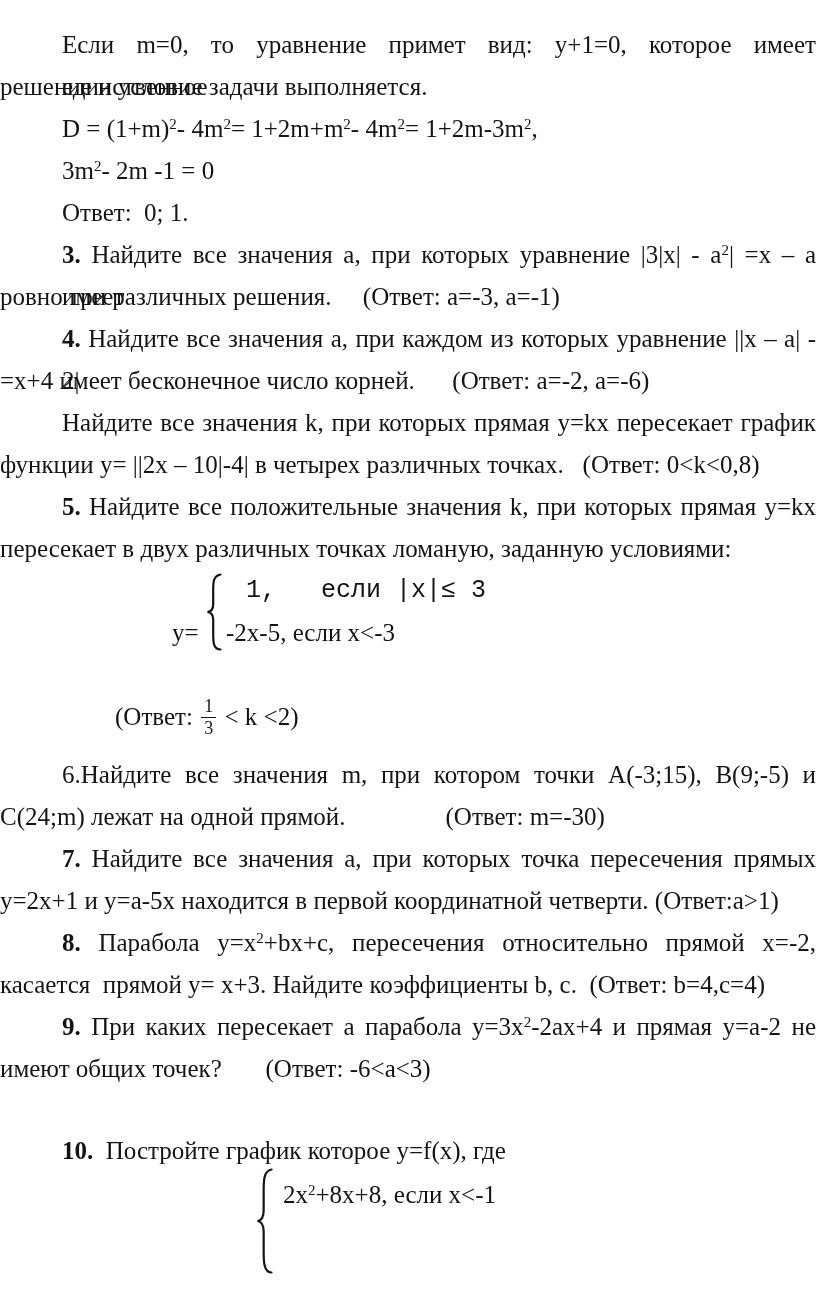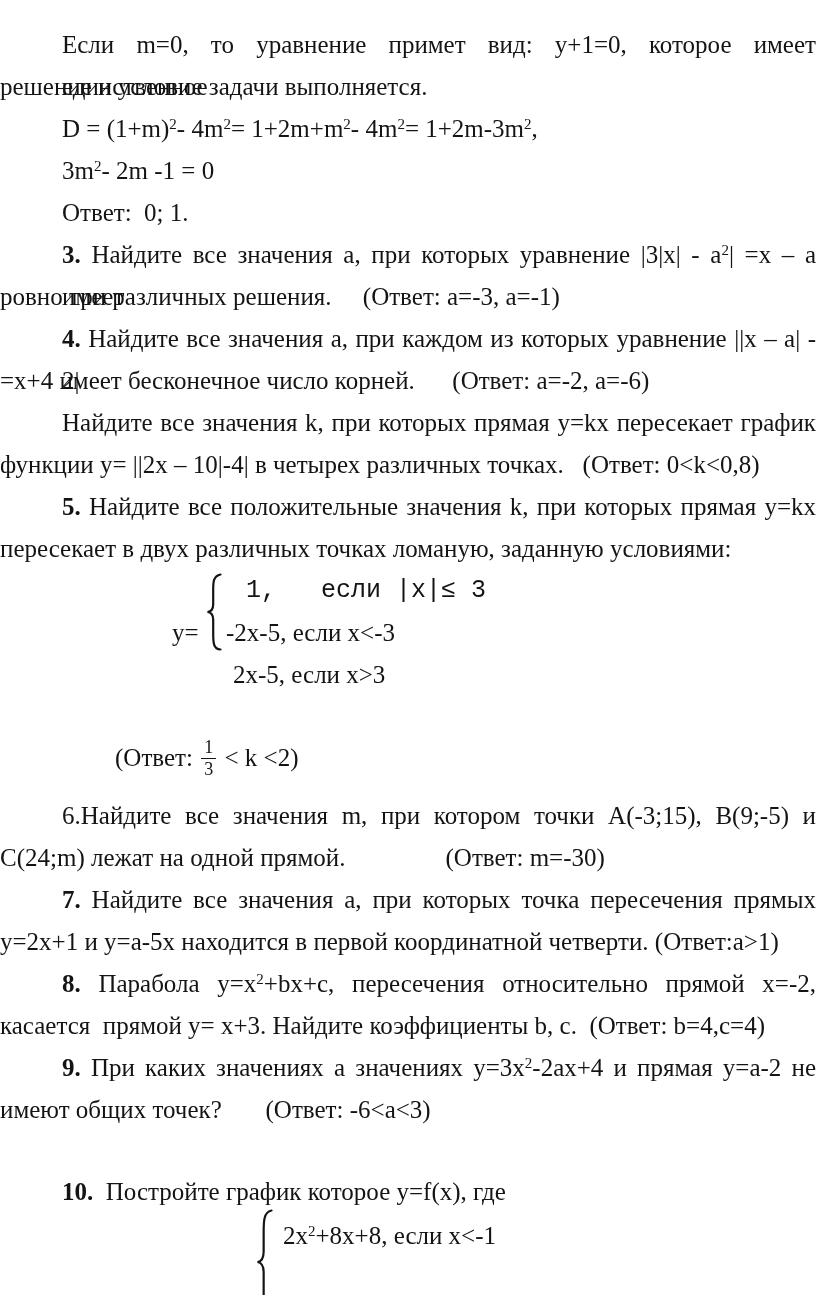--- a/index.html
+++ b/index.html
@@ -21,21 +21,21 @@
   .b{font-weight:bold;}
   sup{font-size:60%;line-height:0;position:relative;top:-0.55em;vertical-align:baseline;}
   
   .pw-group{position:relative;height:126px;}
   .pw-label{position:absolute;left:172px;top:42px;height:42px;white-space:pre;}
   .pw-brace{position:absolute;left:206px;top:3px;}
   .case1{padding-left:246px;font-family:Liberation Mono, monospace;}
   .case2{padding-left:218px;margin-left:8px;}
   .case3{padding-left:233px;}
   
-  .frac-ln{height:42px;white-space:pre;padding-left:115px;margin-bottom:16px;margin-top:41px;}
+  .frac-ln{height:42px;white-space:pre;padding-left:115px;margin-bottom:16px;}
   .frac{display:inline-block;vertical-align:middle;text-align:center;
         font-size:18px;line-height:21px;padding:0 2px;transform:translateY(-2px);}
   .frac .num{display:block;border-bottom:1.6px solid currentColor;padding:0 3px;}
   .frac .den{display:block;}
   
   .sp40{height:40px;}
   .pw10-group{position:relative;height:99px;box-sizing:border-box;padding-top:2px;}
   .pw10-brace{position:absolute;left:256px;top:-4px;}
   .case10{padding-left:283px;}
   svg.brace path{stroke:#141414;fill:none;stroke-width:2.2;stroke-linecap:round;}
@@ -58,30 +58,29 @@
       <div class="ln "><span>функции y= ||2x – 10|-4| в четырех различных точках.   (Ответ: 0&lt;k&lt;0,8)</span></div>
       <div class="ln indent justify"><span class="b">5.</span><span> Найдите все положительные значения k, при которых прямая y=kx</span></div>
       <div class="ln "><span>пересекает в двух различных точках ломаную, заданную условиями:</span></div>
       <div class="pw-group">
         <span class="pw-label">y=</span>
         <svg width="16" height="78" class="brace pw-brace">
           <path d="M 14.5,1.5 C 7.2,3 7.2,9.36 7.2,17.16 L 7.2,31.200000000000003 C 7.2,36.66 5.28,38.61 1.5,39 C 5.28,39.39 7.2,41.34 7.2,46.8 L 7.2,60.84 C 7.2,68.64 7.2,76.5 14.5,76.5"></path>
         </svg>
         <div class="ln case1"><span>1,   если |x|≤ 3</span></div>
         <div class="ln case2"><span>-2x-5, если x&lt;-3</span></div>
-        <div class="ln case3"><span>2x-5, если x&gt;3</span></div>
       </div>
       <div class="frac-ln"><span>(Ответ: </span><span class="frac"><span class="num">1</span><span class="den">3</span></span><span> &lt; k &lt;2)</span></div>
       <div class="ln indent justify"><span>6.Найдите все значения m, при котором точки  А(-3;15), В(9;-5) и</span></div>
       <div class="ln "><span>С(24;m) лежат на одной прямой.                (Ответ: m=-30)</span></div>
       <div class="ln indent justify"><span class="b">7.</span><span>  Найдите все значения a, при которых точка пересечения прямых</span></div>
       <div class="ln "><span>y=2x+1 и y=a-5x находится в первой координатной четверти. (Ответ:a&gt;1)</span></div>
       <div class="ln indent justify"><span class="b">8.</span><span>  Парабола y=x</span><sup>2</sup><span>+bx+c, пересечения относительно прямой x=-2,</span></div>
       <div class="ln "><span>касается  прямой y= x+3. Найдите коэффициенты b, c.  (Ответ: b=4,c=4)</span></div>
-      <div class="ln indent justify"><span class="b">9.</span><span>  При каких значениях a значениях y=3x</span><sup>2</sup><span>-2ax+4 и прямая y=a-2 не</span></div>
+      <div class="ln indent justify"><span class="b">9.</span><span>  При каких пересекает a парабола y=3x</span><sup>2</sup><span>-2ax+4 и прямая y=a-2 не</span></div>
       <div class="ln "><span>имеют общих точек?       (Ответ: -6&lt;a&lt;3)</span></div>
       <div class="sp40"></div>
       <div class="ln indent"><span class="b">10.</span><span>  Постройте график которое y=f(x), где</span></div>
       <div class="pw10-group">
         <svg width="17" height="106" class="brace pw10-brace">
           <path d="M 15.5,1.5 C 7.65,3 7.65,12.719999999999999 7.65,23.32 L 7.65,42.400000000000006 C 7.65,49.82 5.61,52.47 1.5,53 C 5.61,53.53 7.65,56.18 7.65,63.599999999999994 L 7.65,82.68 C 7.65,93.28 7.65,104.5 15.5,104.5"></path>
         </svg>
         <div class="ln case10"><span>2x</span><sup>2</sup><span>+8x+8, если x&lt;-1</span></div>
       </div>
     </div>

